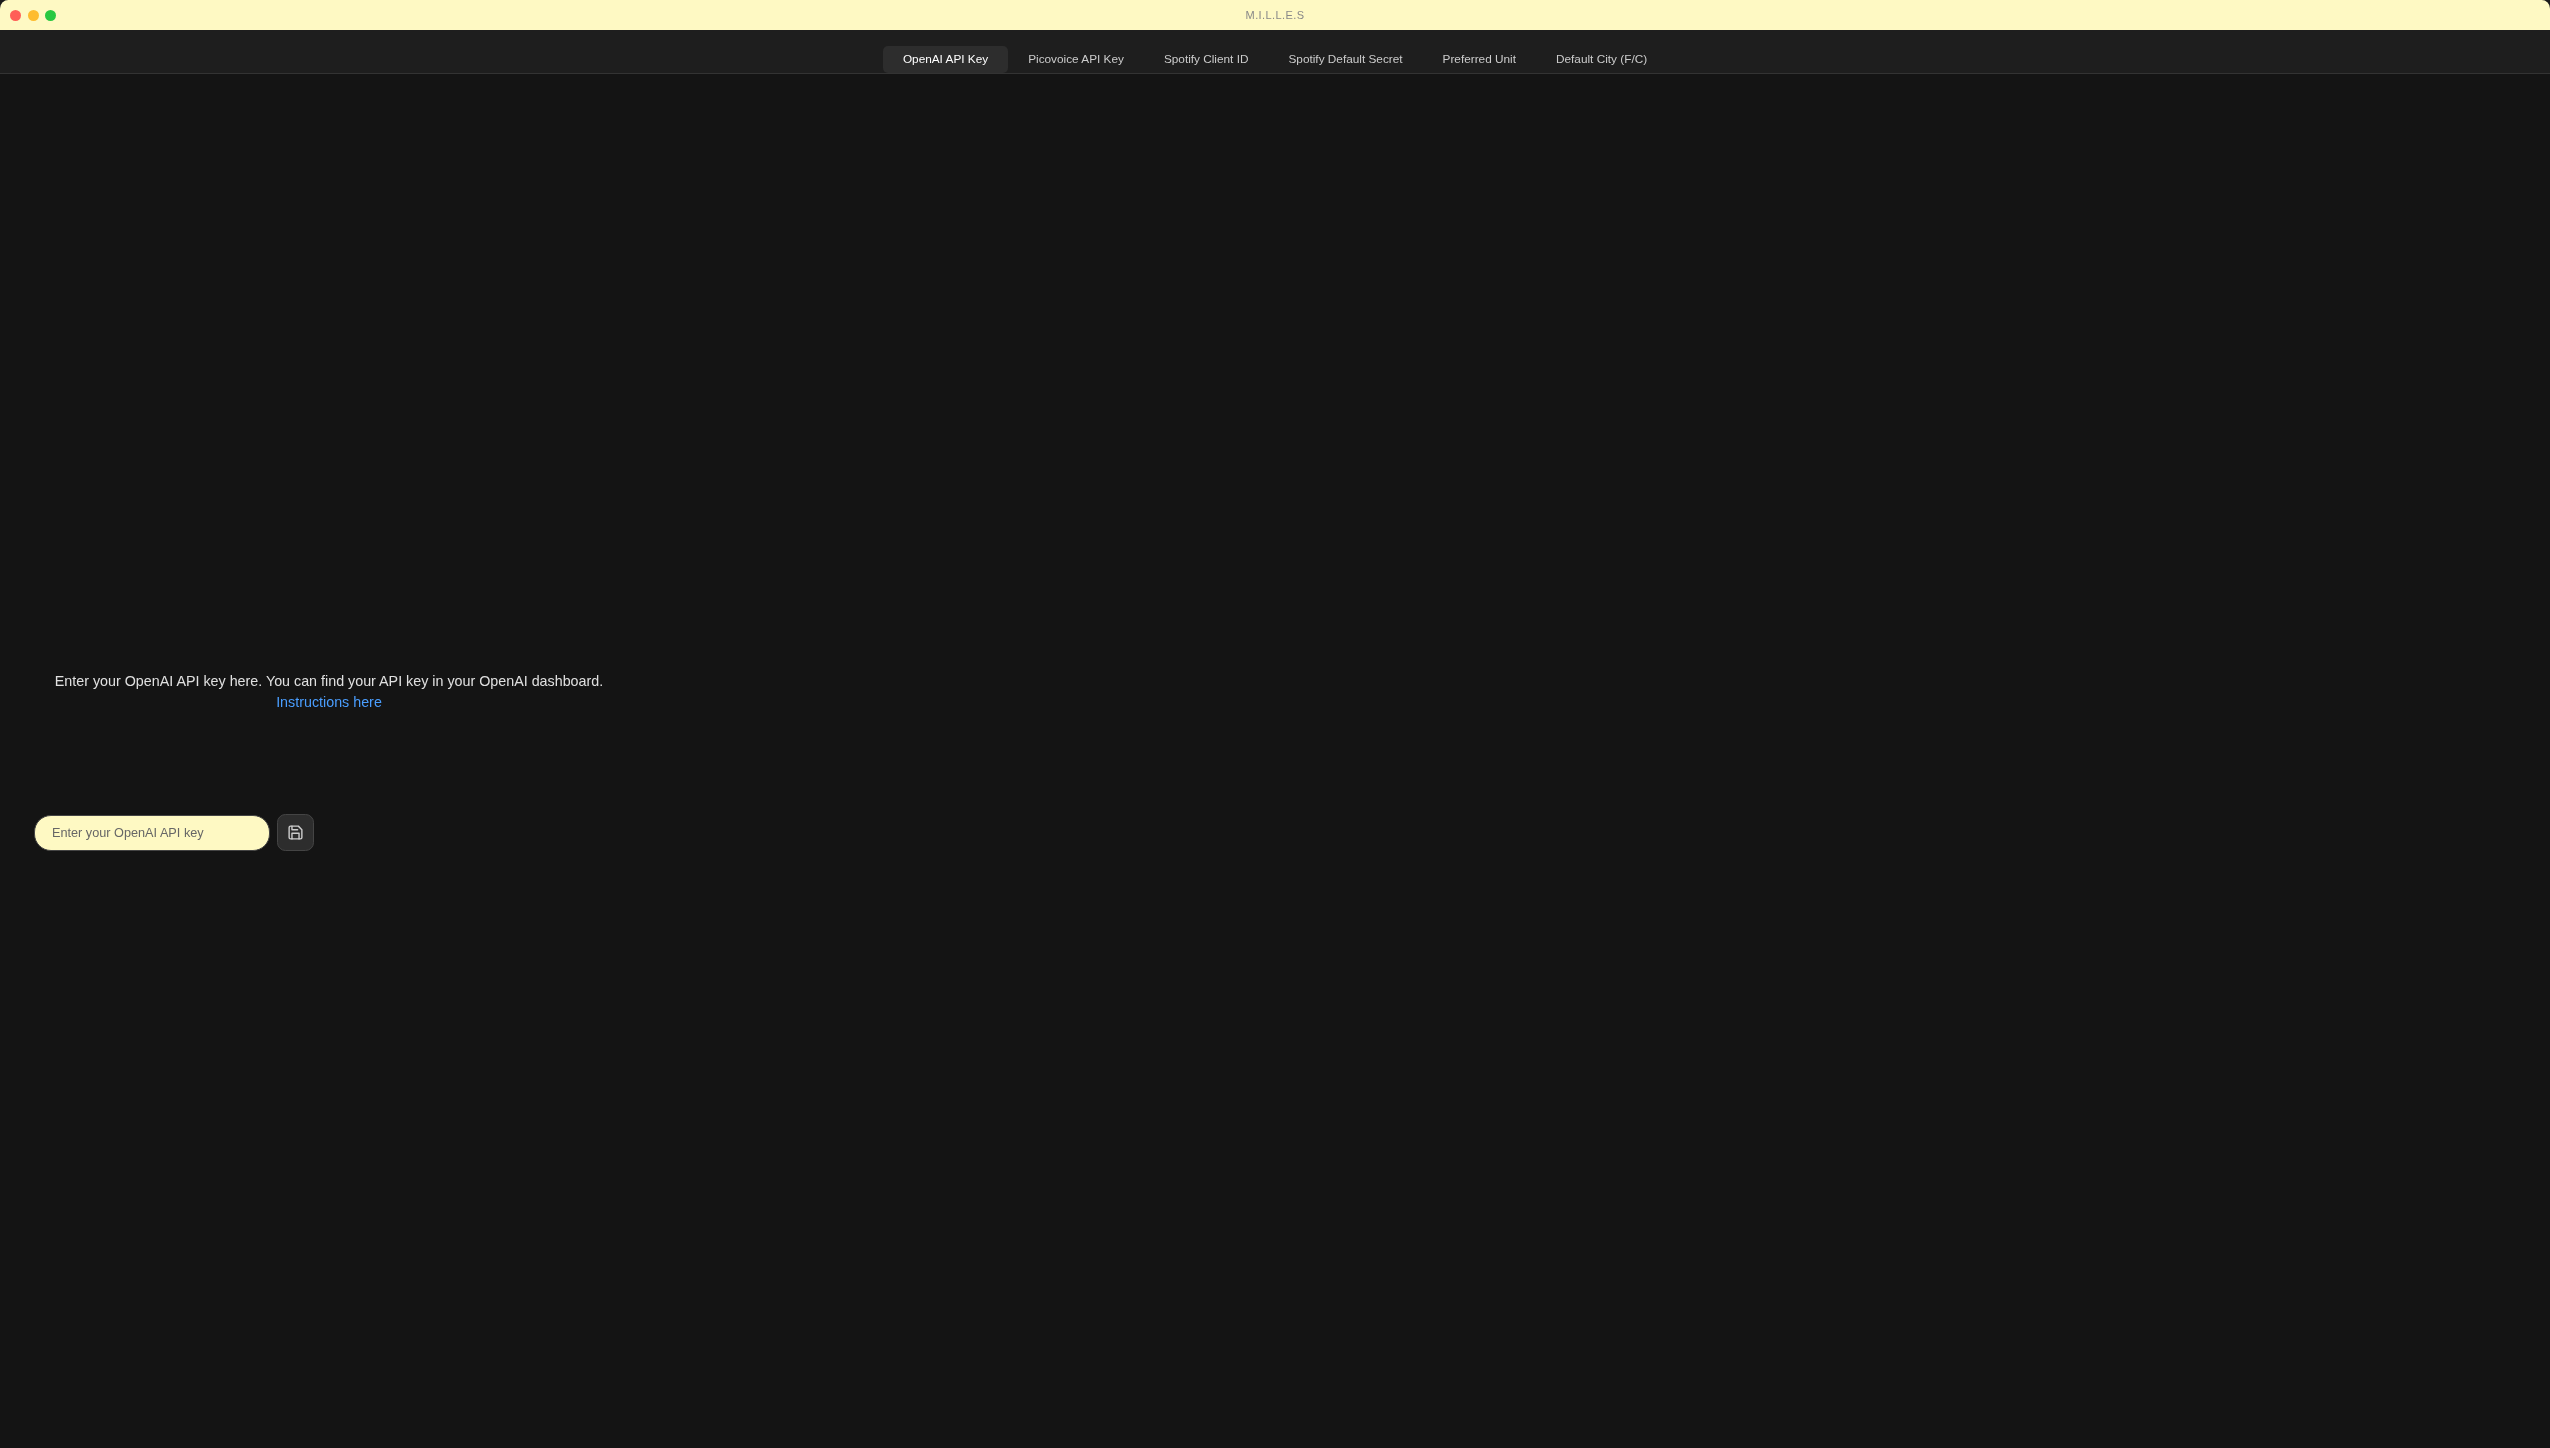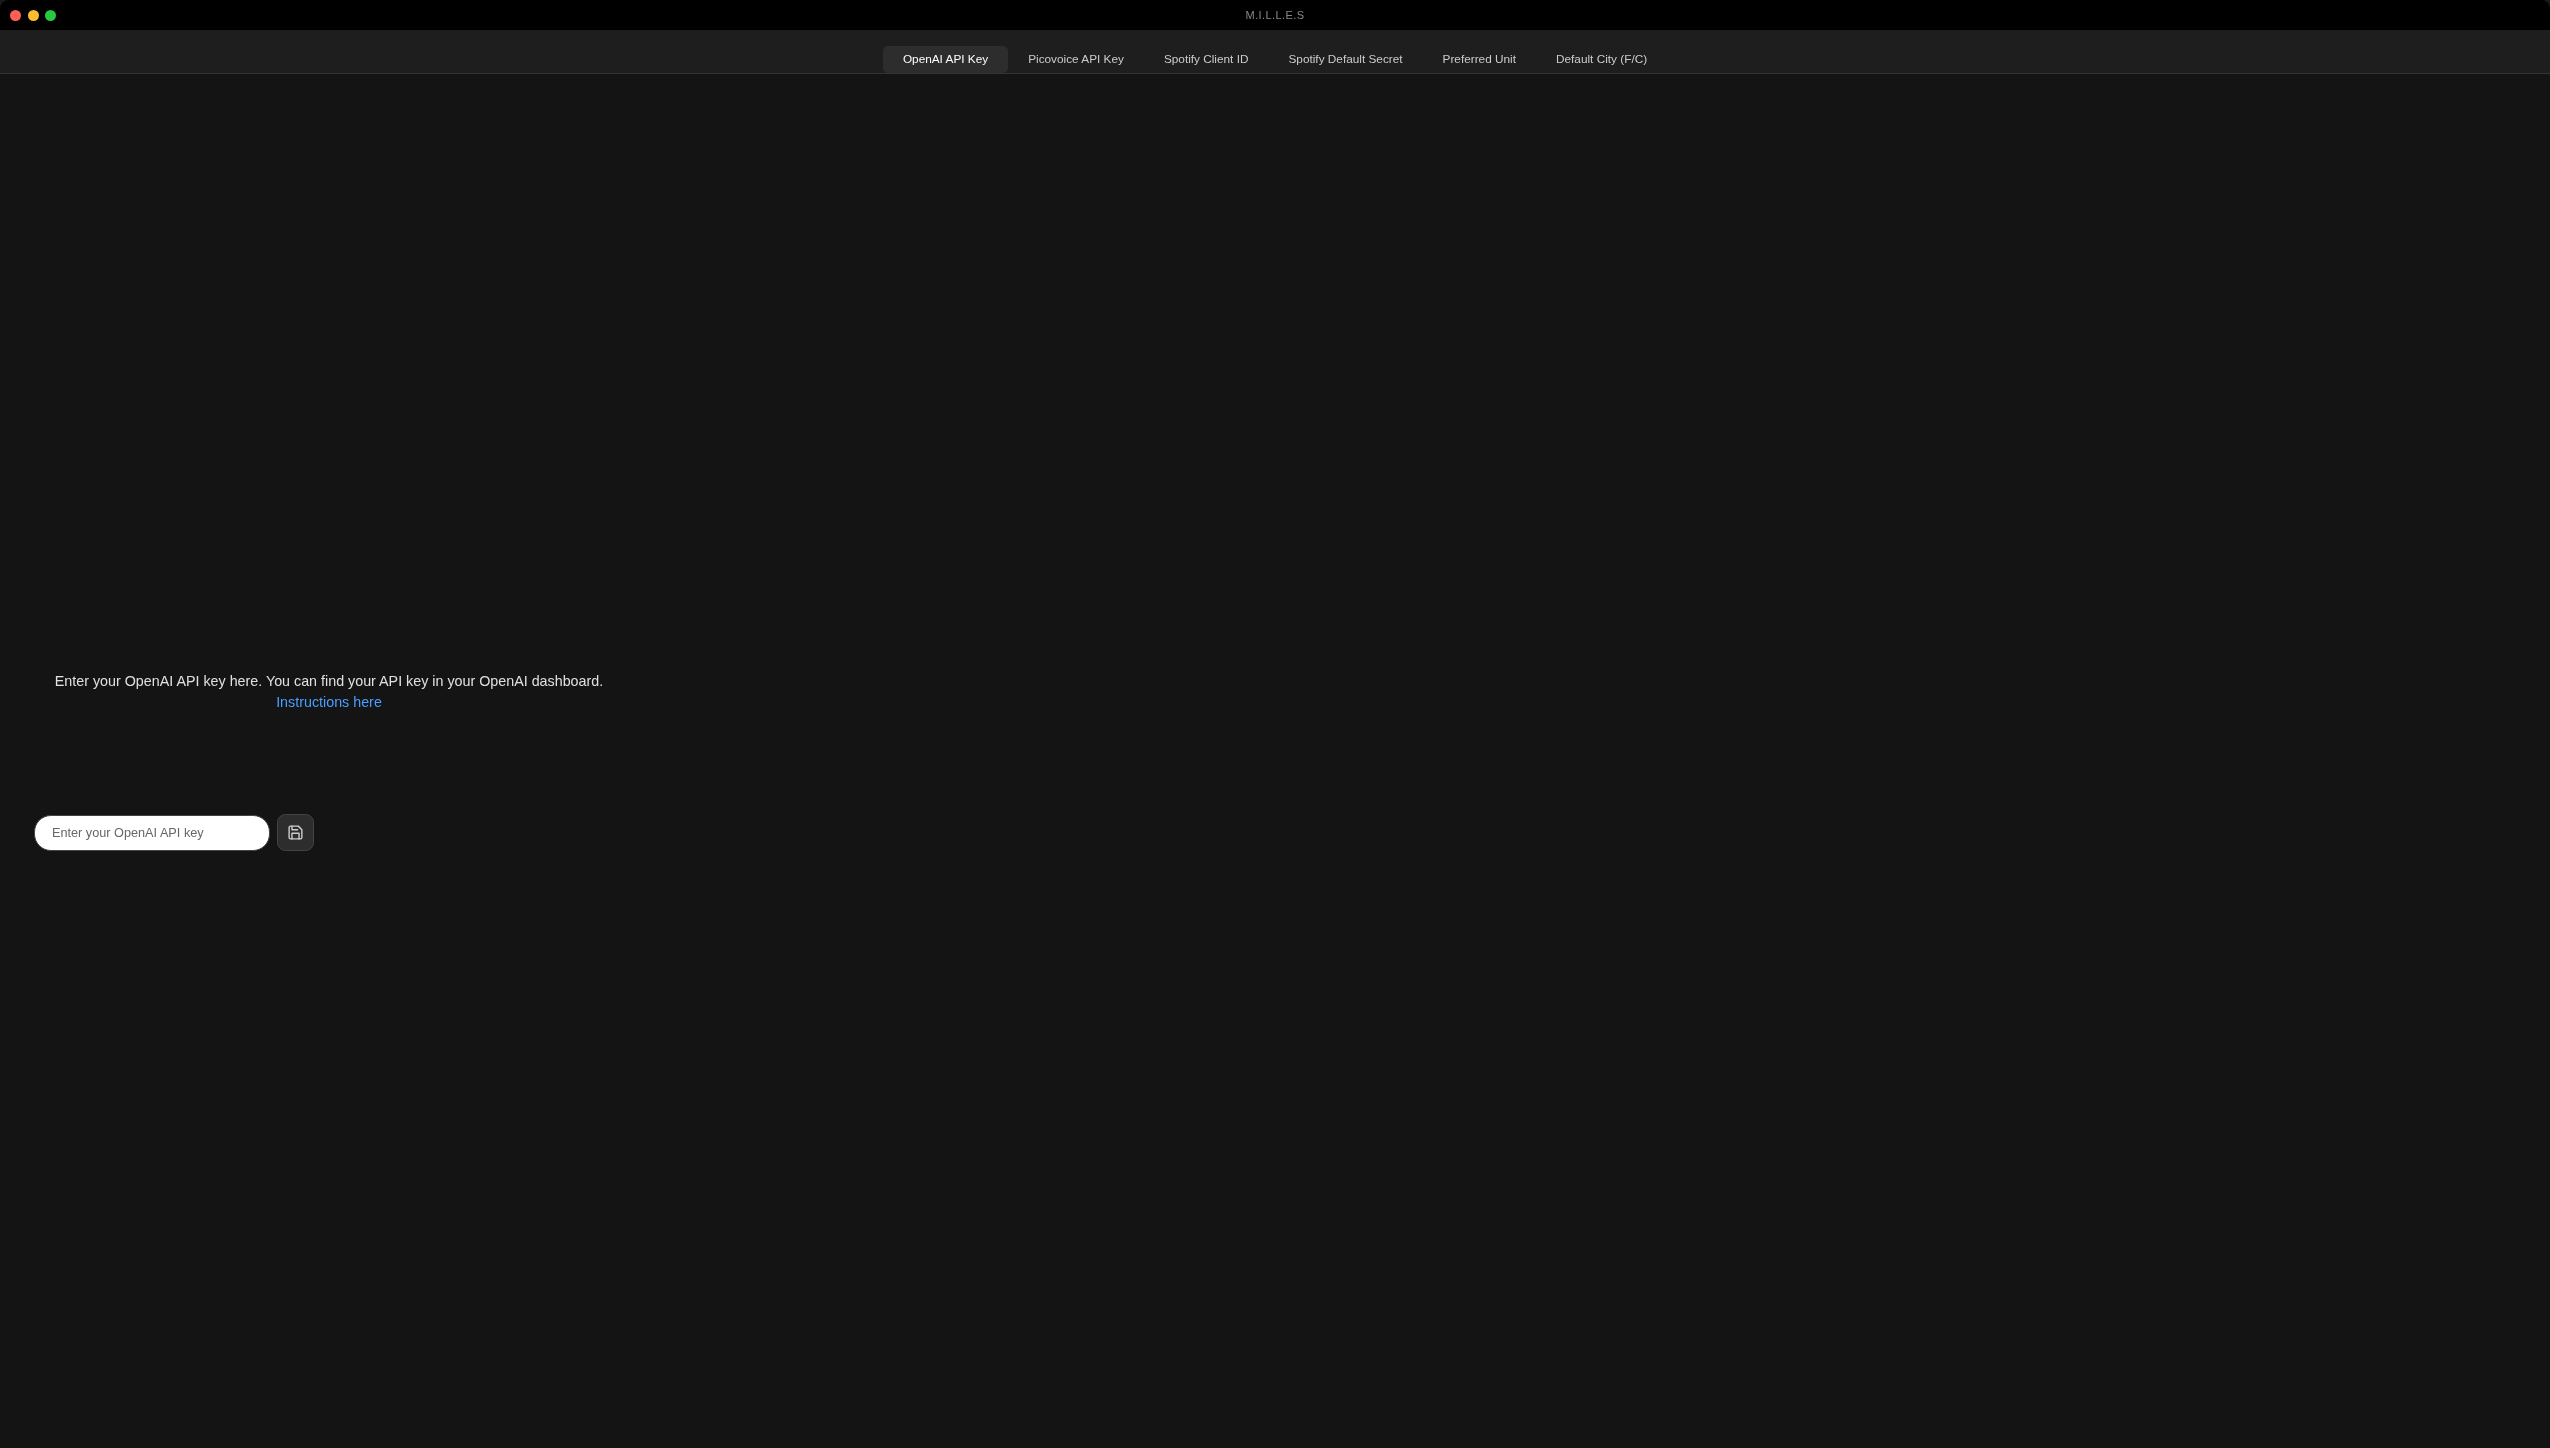--- a/index.html
+++ b/index.html
@@ -14,21 +14,21 @@
       color: #ffffff;
       width: 100vw;
       height: 100vh;
       display: flex;
       flex-direction: column;
       overflow: hidden;
     }
 
     
     .title-bar {
-      background-color: #000000;
+      background-color: #fef9c3;
       height: 30px;
       display: flex;
       align-items: center;
       justify-content: center;
       position: relative;
       border-radius: 8.4px 8.4px 0 0;
       flex-shrink: 0;
     }
 
     .traffic-lights {
@@ -118,21 +118,21 @@
       cursor: pointer;
     }
 
     .input-row {
       display: flex;
       align-items: center;
       gap: 6.7px;
     }
 
     .api-key-input {
-      background-color: #ffffff;
+      background-color: #fef9c3;
       border: 0.8px solid #444444;
       border-radius: 17px;
       color: #888888;
       font-size: 12.7px;
       padding: 10px 17px;
       width: 236px;
       outline: none;
     }
 
     .api-key-input::placeholder {

